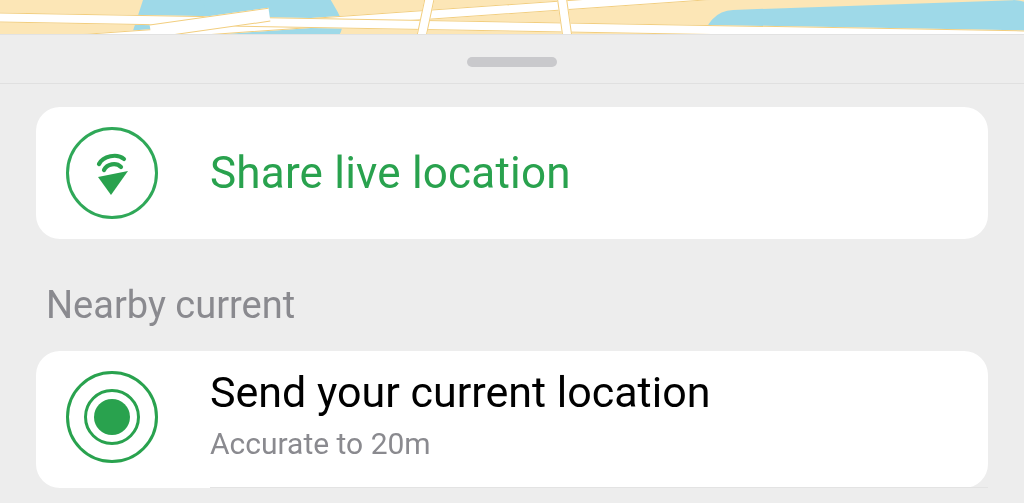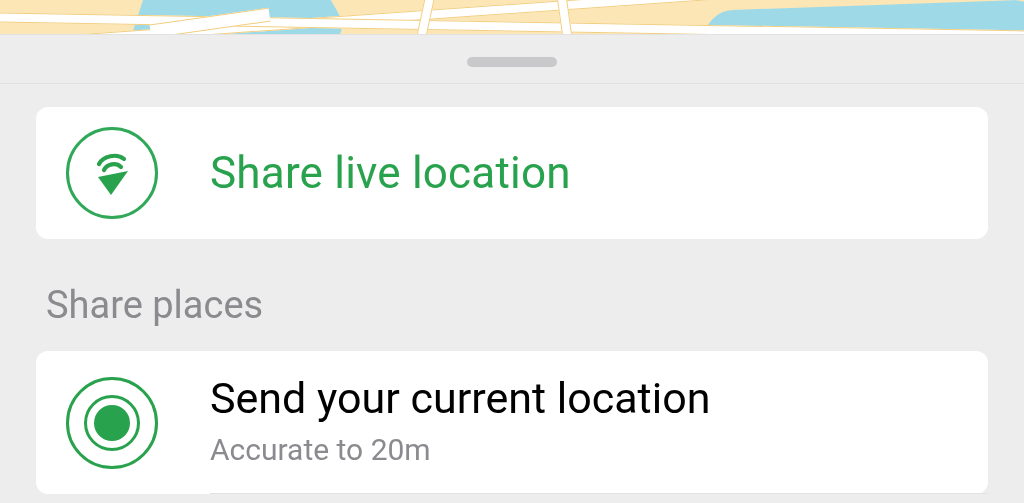--- a/index.html
+++ b/index.html
@@ -17,32 +17,32 @@
   .river.r2{right:-20px;top:5px;width:340px;height:60px;transform:rotate(-2deg);border-radius:30px;}
   .bridge{position:absolute;background:#FFFFFF;height:14px;border-top:1px solid #F2CE7F;border-bottom:1px solid #F2CE7F;}
 
   
   .sheet{position:absolute;left:0;top:34px;right:0;bottom:0;background:#EDEDED;border-top:1px solid #E2E2E2;}
   .sheet-grabber{position:absolute;left:50%;top:22px;transform:translateX(-50%);width:90px;height:10px;border-radius:6px;background:#C9C9CC;}
   .sheet-line{position:absolute;left:0;right:0;top:48px;height:1px;background:#E0E0E0;}
 
   .content{position:absolute;left:36px;right:36px;top:72px;}
 
-  .card{background:#FFFFFF;border-radius:12px;padding:0;width:100%;}
+  .card{background:#FFFFFF;border-radius:24px;padding:0;width:100%;}
 
   
   .row{display:flex;align-items:center;}
   .share-row{padding:20px 30px 20px 30px;}
   .live-icon-wrap{width:92px;height:92px;border:3.5px solid #2FA858;border-radius:50%;display:flex;align-items:center;justify-content:center;flex-shrink:0;}
   .share-label{color:#29A24E;font-size:44px;font-weight:400;margin-left:52px;letter-spacing:.2px;}
 
   .section-title{color:#8A8A8F;font-size:38px;font-weight:400;margin:44px 0 24px 10px;}
 
   
-  .send-row{padding:22px 30px 16px 30px;align-items:flex-start;}
+  .send-row{padding:16px 30px 16px 30px;align-items:flex-start;}
   .loc-icon-wrap{width:92px;height:92px;border:3.5px solid #29A24E;border-radius:50%;display:flex;align-items:center;justify-content:center;flex-shrink:0;margin-top:4px;}
   .loc-ring{width:56px;height:56px;border:3.5px solid #29A24E;border-radius:50%;display:flex;align-items:center;justify-content:center;}
   .loc-dot{width:36px;height:36px;background:#29A24E;border-radius:50%;}
   .send-text{display:flex;flex-direction:column;margin-left:52px;}
   .send-title{color:#000;font-size:43px;font-weight:400;line-height:1.18;}
   .send-sub{color:#8A8A8F;font-size:30px;font-weight:400;margin-top:8px;}
   .divider{height:1px;background:#E3E3E3;margin:8px 0 0 174px;}
 
   svg{display:block;}
 </style>
@@ -73,21 +73,21 @@
           <svg width="56" height="56" viewBox="0 0 56 56" fill="none">
             <path d="M15 19 C19 11 33 8 40 14" stroke="#29A24E" stroke-width="4.2" stroke-linecap="round" fill="none"></path>
             <path d="M20 25 C23 19 32 17 37 22" stroke="#29A24E" stroke-width="4.2" stroke-linecap="round" fill="none"></path>
             <path d="M27 50 L14 32 L44 26 Z" fill="#29A24E"></path>
           </svg>
         </span>
         <span class="share-label">Share live location</span>
       </div>
     </div>
 
-    <div class="section-title">Share places</div>
+    <div class="section-title">Nearby current</div>
 
     <div class="card">
       <div class="row send-row">
         <span class="loc-icon-wrap">
           <span class="loc-ring">
               <span class="loc-dot"></span>
             </span>
         </span>
         <span class="send-text">
           <span class="send-title">Send your current location</span>

